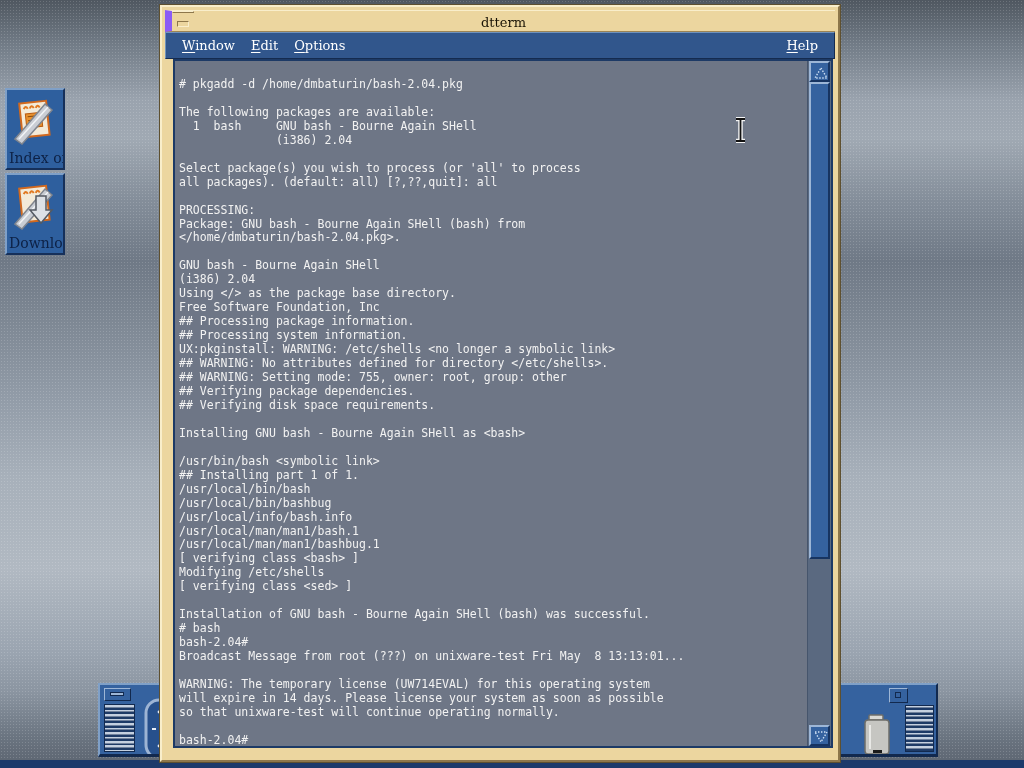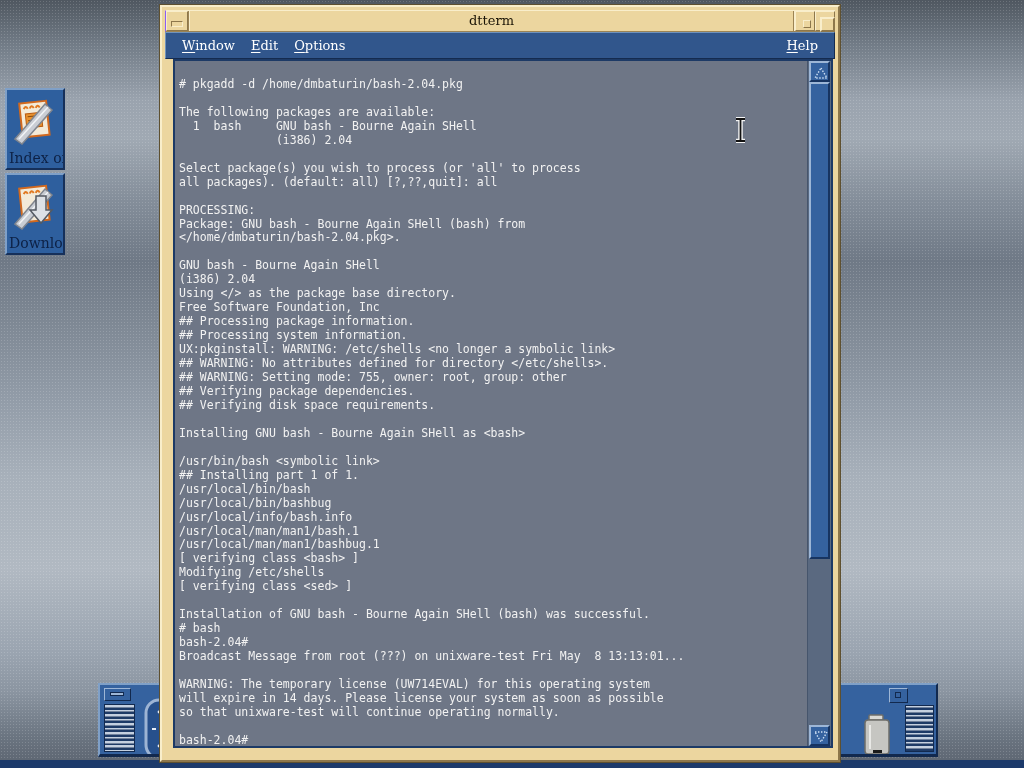--- a/index.html
+++ b/index.html
@@ -33,22 +33,23 @@
     position:absolute; left:160px; top:5px; width:680px; height:757px;
     background:#ecd69f; z-index:30;
     border-top:2px solid #f9eecb; border-left:2px solid #f9eecb;
     border-right:2px solid #8d774b; border-bottom:2px solid #8d774b;
     outline:1px solid #5e5030;
   }
   .titlebar {
     position:absolute; left:3px; right:3px; top:3px; height:22px;
     display:flex; align-items:stretch;
     background:#ecd69f;
-    border-top:1px solid #f9eecb; border-left:1px solid #8b5cf6;
+    border-top:1px solid #f9eecb; border-left:7px solid #8b5cf6;
     border-bottom:1px solid #9c8454;
+    flex-direction:column;
   }
   .tb-btn {
     background:#ecd69f; position:relative;
     border-top:1px solid #f9eecb; border-left:1px solid #f9eecb;
     border-right:1px solid #8d774b; border-bottom:1px solid #8d774b;
   }
   .wmenu { width:22px; }
   .wmenu::after {
     content:""; position:absolute; left:4px; right:4px; top:9px; height:4px;
     background:#ecd69f;

